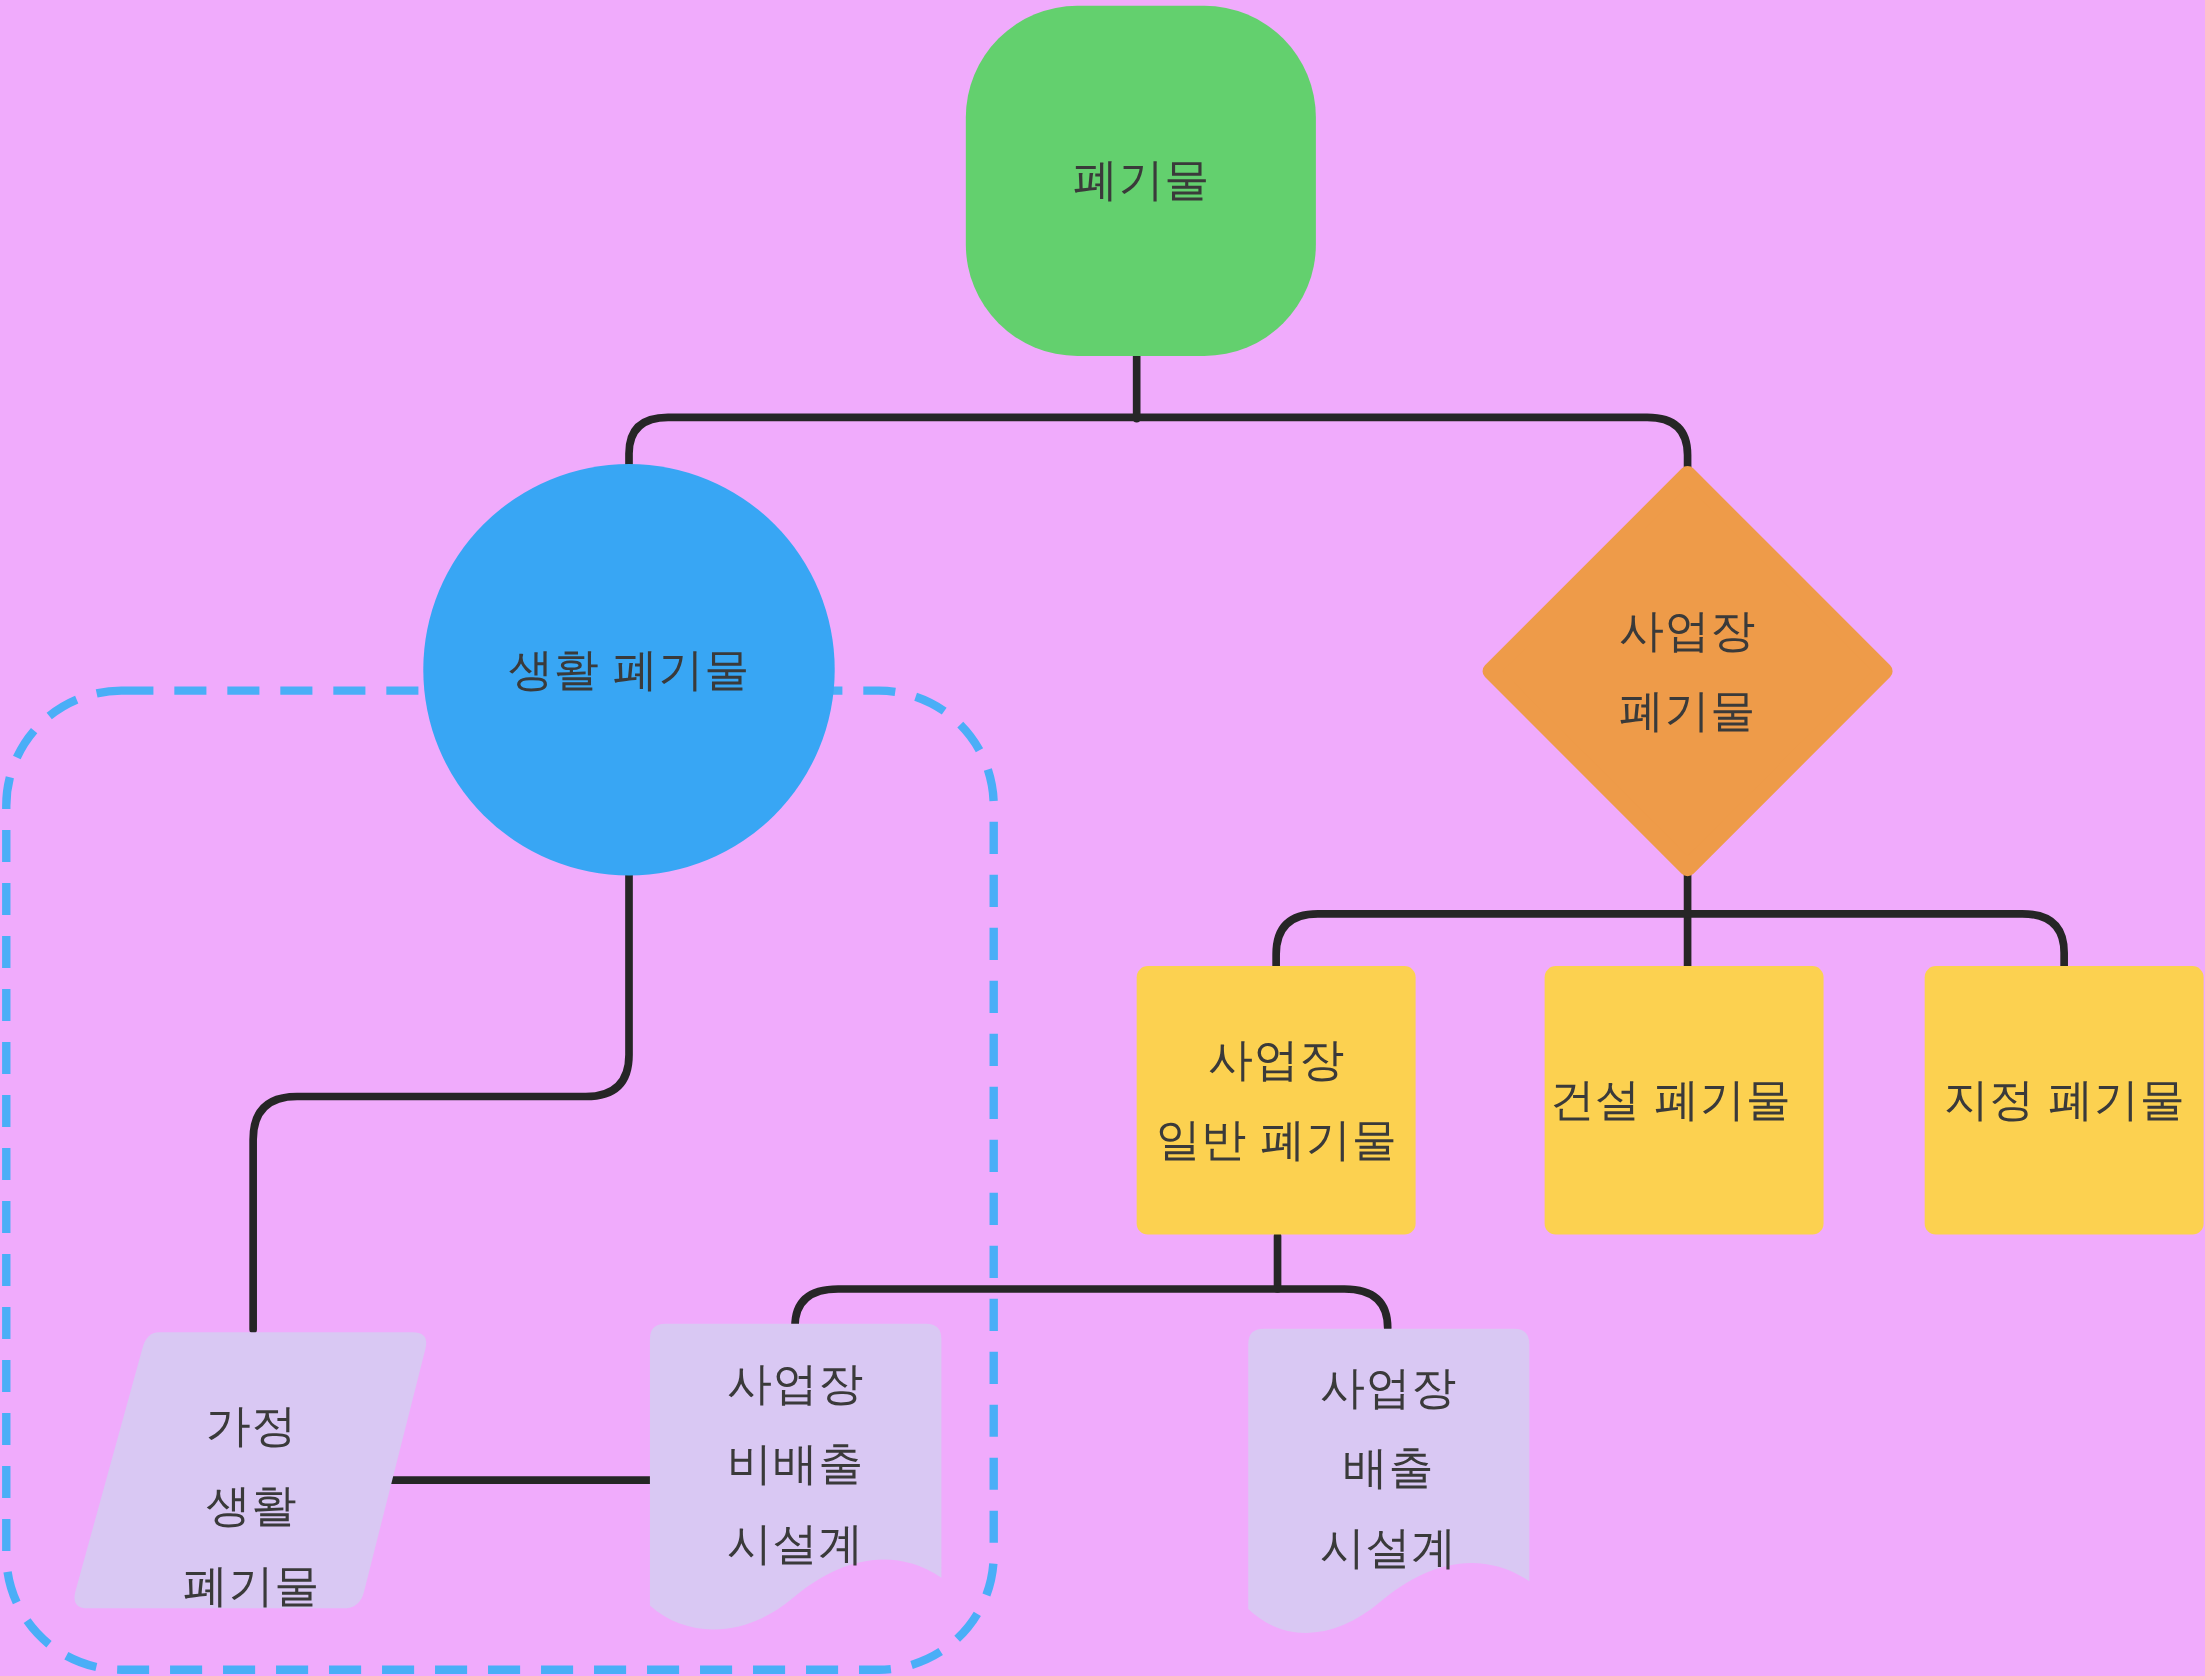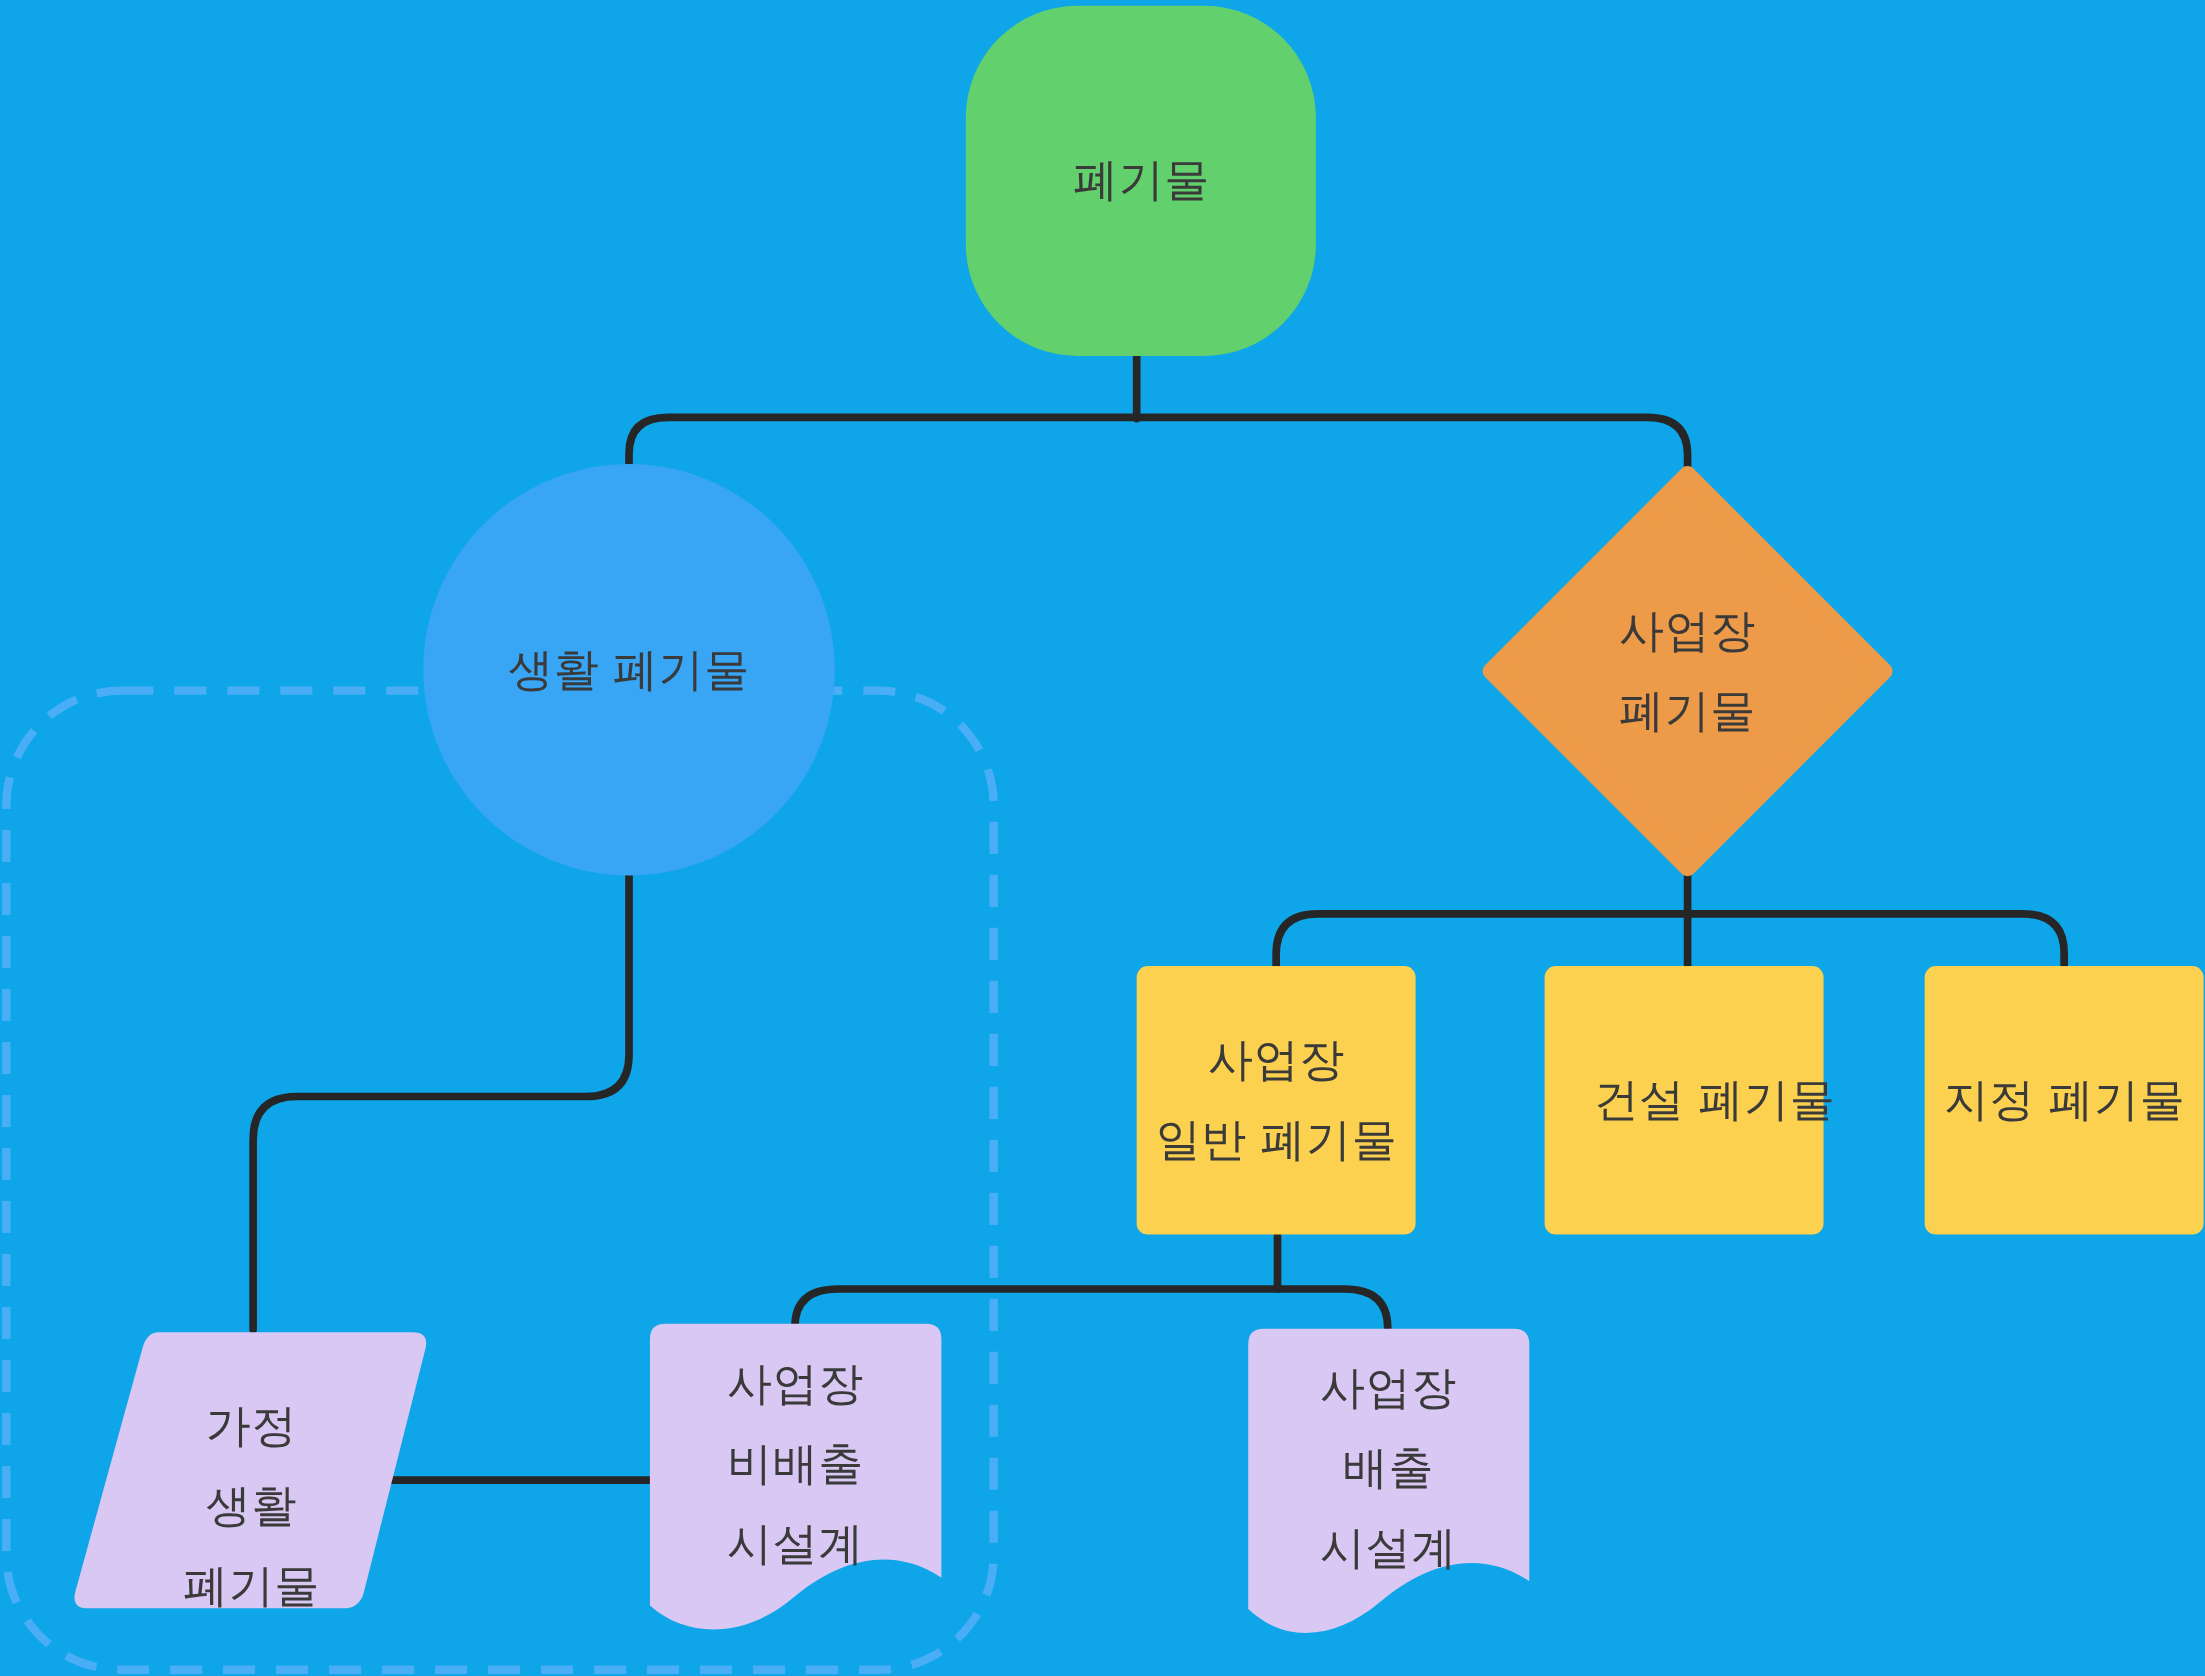--- a/index.html
+++ b/index.html
@@ -1,20 +1,20 @@
 <!DOCTYPE html>
 <html style="font-size:11px"><head>
 <meta charset="utf-8">
 <style>
   html, body { margin: 0; padding: 0; background: #000; }
   #canvas {
     position: relative;
     width: 2205px;
     height: 1677px;
-    background: #0ea5e9;
+    background: #f0abfc;
     overflow: hidden;
     font-family: "Liberation Sans", sans-serif;
   }
   #shapes-svg {
     position: absolute;
     left: 0; top: 0;
     width: 2205px;
     height: 1677px;
   }
   .node-label {
@@ -73,21 +73,21 @@
   <div class="node-label" style="left:1002px; top:138px; width:279px; height:84px;">폐기물</div>
 
   <div class="node-label" style="left:420px; top:628px; width:418px; height:84px;">생활 폐기물</div>
 
   <div class="node-label" style="left:1513px; top:591px; width:349px; height:159px;">사업장
 폐기물</div>
 
   <div class="node-label" style="left:1137px; top:1020px; width:279px; height:159px;">사업장
 일반 폐기물</div>
 
-  <div class="node-label" style="left:1545px; top:1058px; width:251px; height:84px;padding-left:44px;">건설 폐기물</div>
+  <div class="node-label" style="left:1545px; top:1058px; width:251px; height:84px;">건설 폐기물</div>
 
   <div class="node-label" style="left:1925px; top:1058px; width:279px; height:84px;text-align:center;">지정 폐기물</div>
 
   <div class="node-label" style="left:112px; top:1386px; width:279px; height:239px;">가정
 생활
 폐기물</div>
 
   <div class="node-label" style="left:656px; top:1344px; width:279px; height:239px;">사업장
 비배출
 시설계</div>

